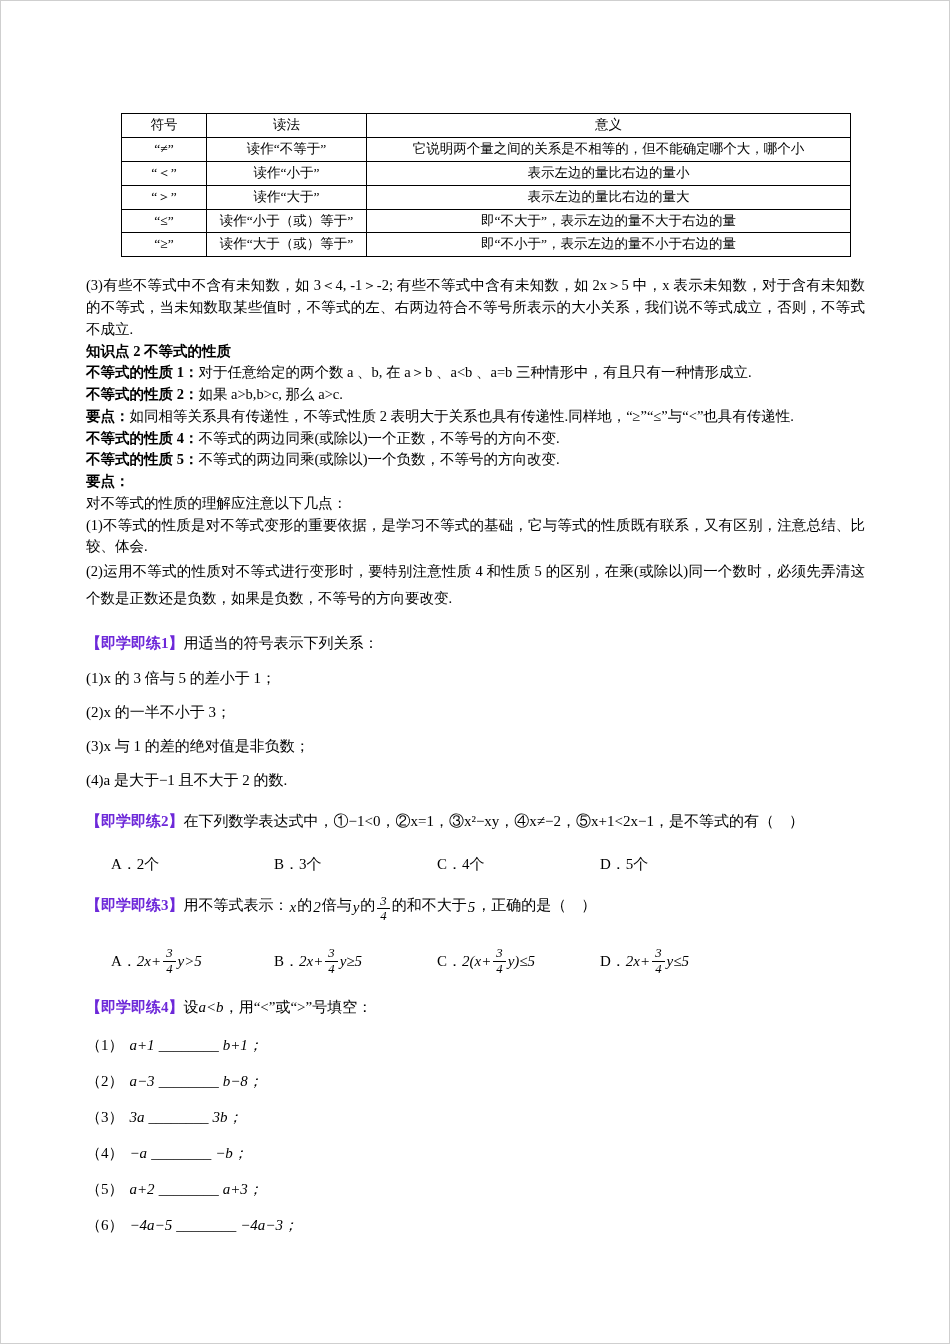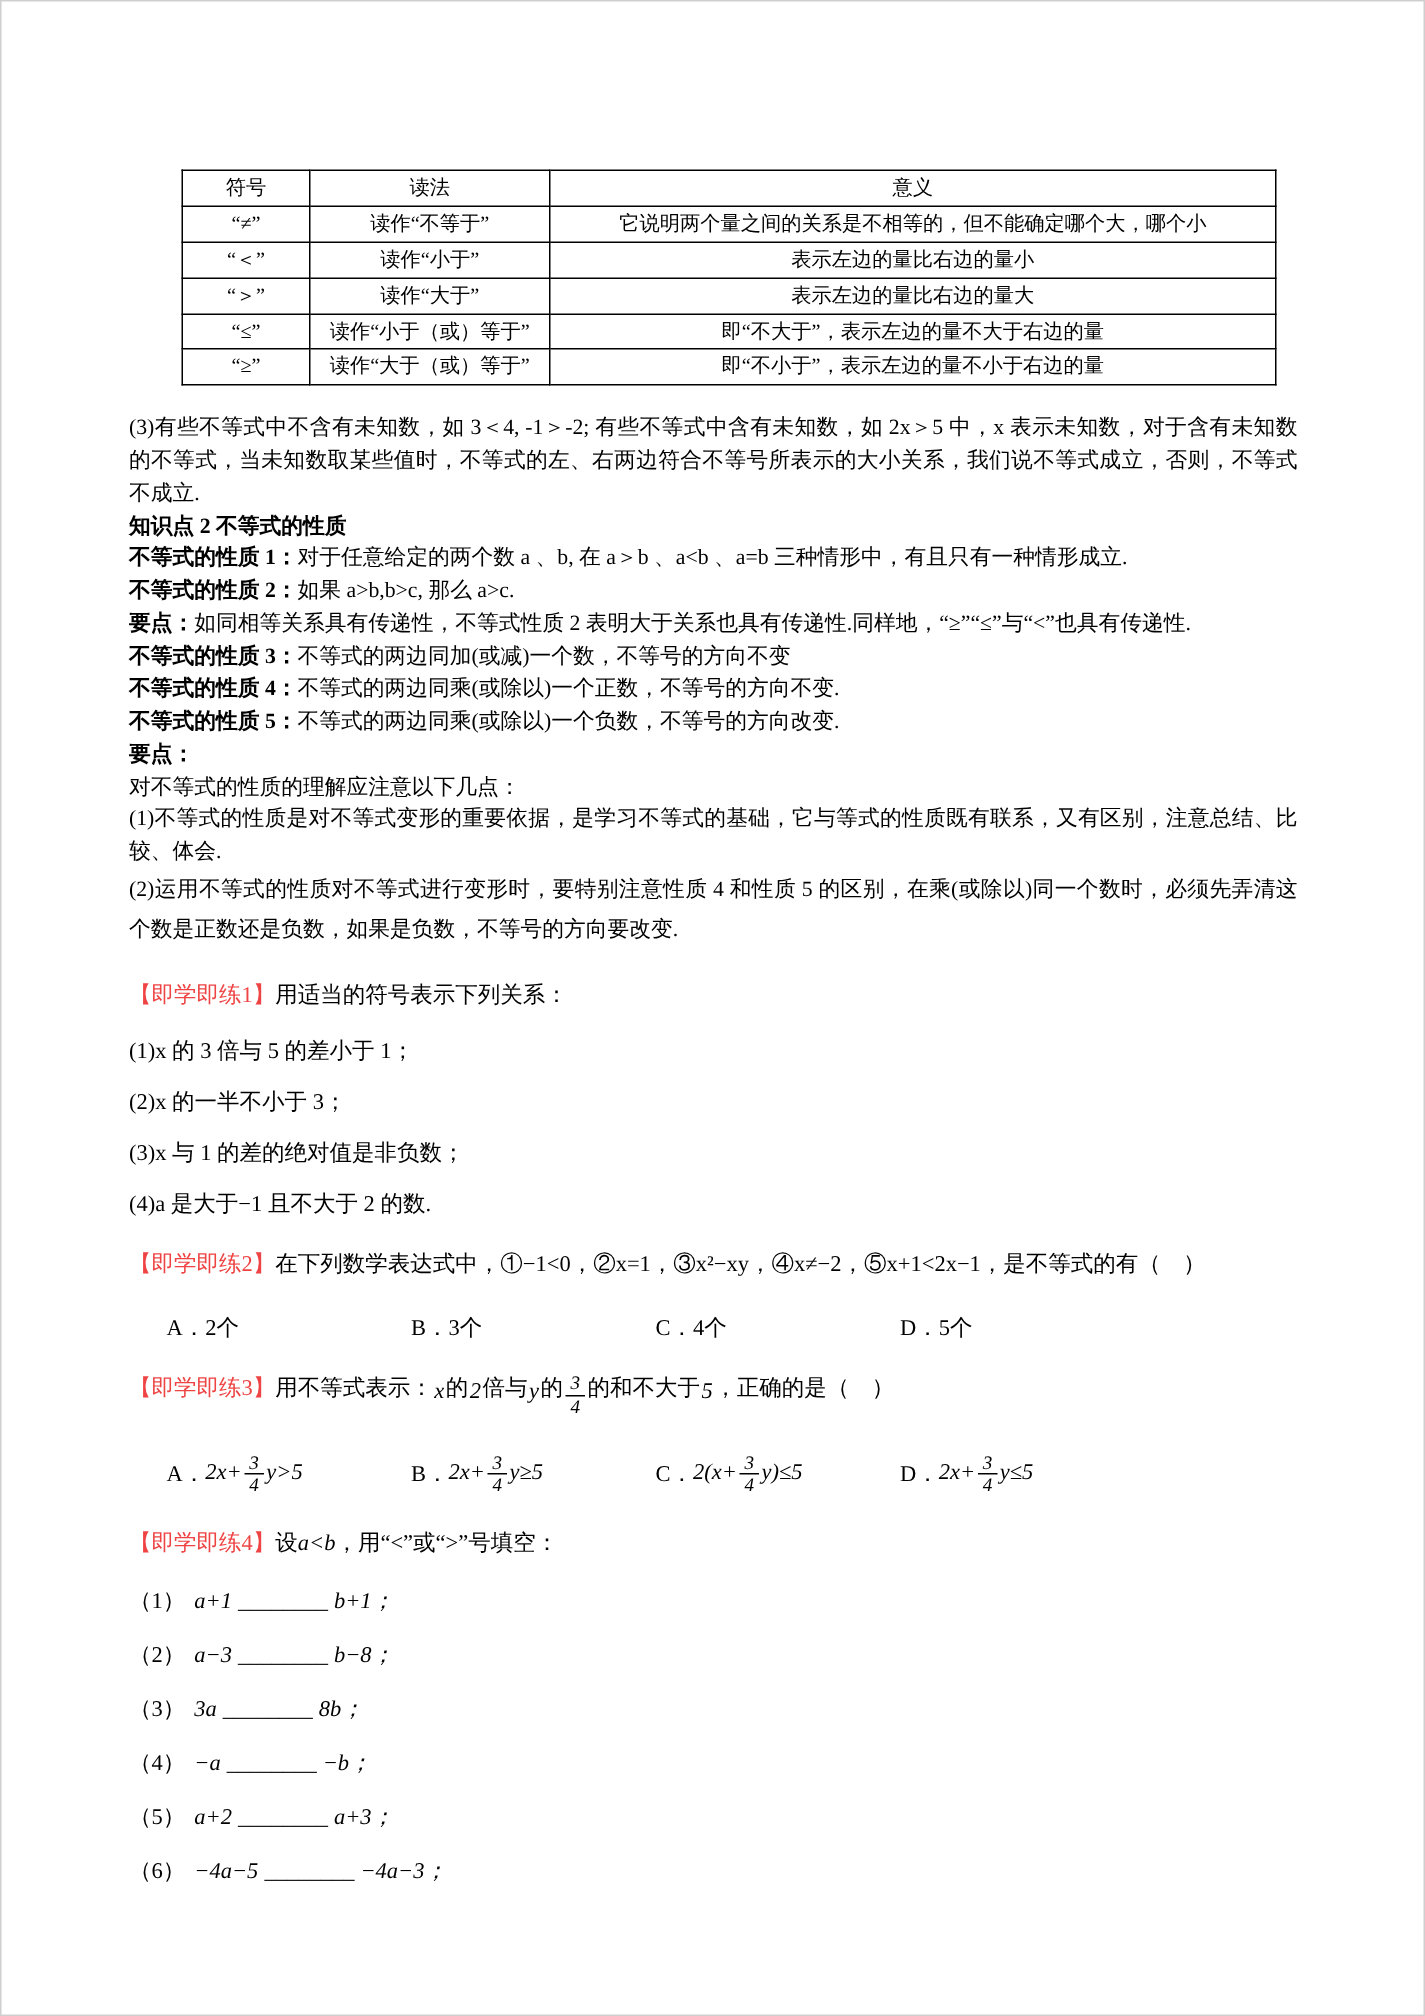--- a/index.html
+++ b/index.html
@@ -22,21 +22,21 @@
   .col-sym { width:85px; }
   .col-read { width:160px; }
   .col-mean { width:484px; }
   
   .body-text { font-size:14.5px; line-height:1.5; margin-top:18px; text-align:justify; }
   .kp-line { font-size:14.5px; line-height:1.5; text-align:justify; }
   .bold { font-weight:bold; }
   .note-2 { line-height:1.85; }
   
   .ex-head { font-size:15px; line-height:1.5; margin-top:20px; }
-  .tag { color:#ef4444; font-weight:normal; }
+  .tag { color:#6d28d9; font-weight:bold; }
   .ex-item { font-size:15px; margin-top:15px; }
   .opts-row { display:flex; margin-top:22px; padding-left:25px; font-size:15px; align-items:flex-end; }
   .opts-row .opt { width:163px; display:inline-flex; align-items:center; }
   .opts-row .opt:last-child { width:auto; }
   .m { font-family:"Liberation Serif","DejaVu Serif",serif; font-style:italic; }
   .mlow { font-style:italic; position:relative; top:2px; padding:0 1px; }
   .frac {
     display:inline-flex; flex-direction:column; align-items:center;
     vertical-align:middle; line-height:1.15; font-size:0.85em; margin:0 2px;
     font-style:italic;
@@ -103,23 +103,20 @@
   <p class="kp-line bold">知识点 2 不等式的性质</p>
 
   <p class="kp-line">
     <span class="bold">不等式的性质 1：</span><span>对于任意给定的两个数 a 、b, 在 a＞b 、a&lt;b 、a=b 三种情形中，有且只有一种情形成立.</span>
   </p>
   <p class="kp-line">
     <span class="bold">不等式的性质 2：</span><span>如果 a&gt;b,b&gt;c, 那么 a&gt;c.</span>
   </p>
   <p class="kp-line">
     <span class="bold">要点：</span><span>如同相等关系具有传递性，不等式性质 2 表明大于关系也具有传递性.同样地，“≥”“≤”与“&lt;”也具有传递性.</span>
-  </p>
-  <p class="kp-line">
-    <span class="bold">不等式的性质 3：</span><span>不等式的两边同加(或减)一个数，不等号的方向不变</span>
   </p>
   <p class="kp-line">
     <span class="bold">不等式的性质 4：</span><span>不等式的两边同乘(或除以)一个正数，不等号的方向不变.</span>
   </p>
   <p class="kp-line">
     <span class="bold">不等式的性质 5：</span><span>不等式的两边同乘(或除以)一个负数，不等号的方向改变.</span>
   </p>
   <p class="kp-line bold">要点：</p>
 
   <p class="kp-line">对不等式的性质的理解应注意以下几点：</p>
@@ -208,21 +205,21 @@
     <span class="tag">【即学即练4】</span><span>设</span><span class="m">a&lt;b</span><span>，用“&lt;”或“&gt;”号填空：</span>
   </p>
 
   <p class="fillin">
     <span class="no">（1）</span><span class="m">a+1</span><span class="blank">________</span><span class="m">b+1；</span>
   </p>
   <p class="fillin">
     <span class="no">（2）</span><span class="m">a−3</span><span class="blank">________</span><span class="m">b−8；</span>
   </p>
   <p class="fillin">
-    <span class="no">（3）</span><span class="m">3a</span><span class="blank">________</span><span class="m">8b；</span>
+    <span class="no">（3）</span><span class="m">3a</span><span class="blank">________</span><span class="m">3b；</span>
   </p>
   <p class="fillin">
     <span class="no">（4）</span><span class="m">−a</span><span class="blank">________</span><span class="m">−b；</span>
   </p>
   <p class="fillin">
     <span class="no">（5）</span><span class="m">a+2</span><span class="blank">________</span><span class="m">a+3；</span>
   </p>
   <p class="fillin">
     <span class="no">（6）</span><span class="m">−4a−5</span><span class="blank">________</span><span class="m">−4a−3；</span>
   </p>

